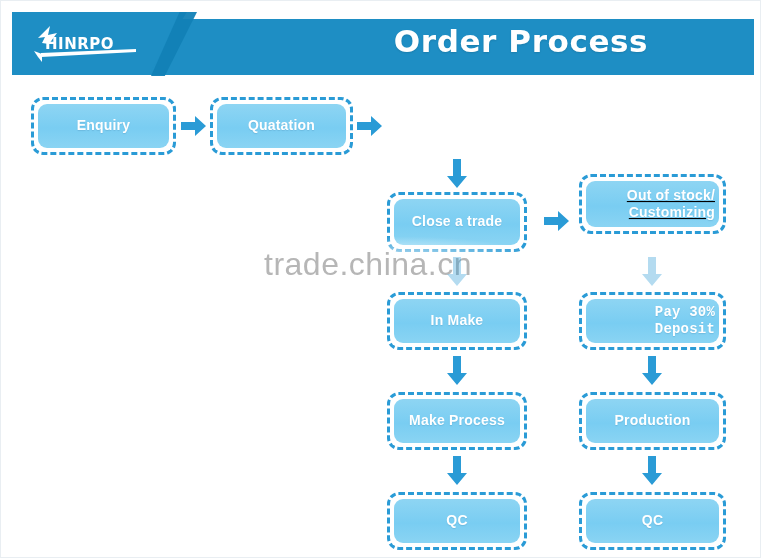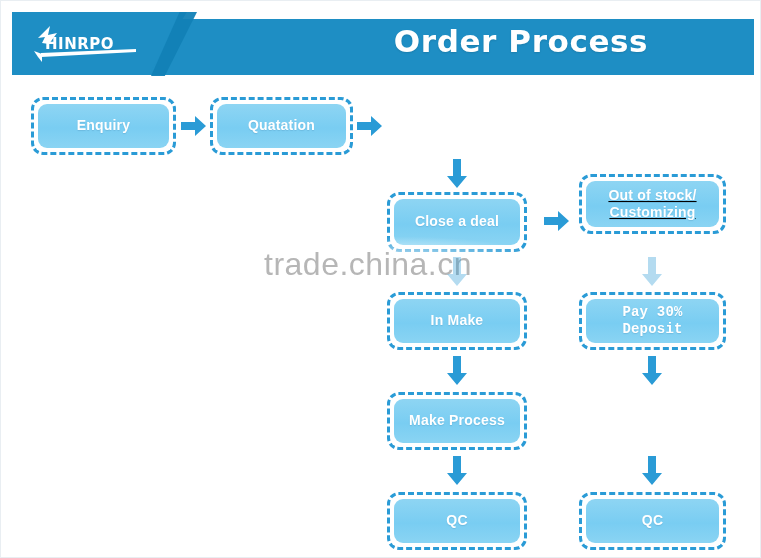--- a/index.html
+++ b/index.html
@@ -78,21 +78,21 @@
     padding: 4px;
   }
   .node-inner {
     width: 100%;
     height: 100%;
     border-radius: 9px;
     background: linear-gradient(to bottom, #8ed5f3 0%, #79cdf2 55%, #8ad4f3 100%);
     display: flex;
     align-items: center;
     justify-content: center;
-    text-align: center;
+    text-align: right;
     color: #ffffff;
     font-size: 14px;
     font-weight: bold;
     line-height: 1.25;
     letter-spacing: 0.2px;
     text-shadow: 0 1px 1px rgba(80,150,190,0.35);
     box-sizing: border-box;
     padding: 18px 4px;
   }
 
@@ -168,21 +168,21 @@
   </div>
 
 
   <div class="arrow" style="left:444px; top:158px;">
     <svg width="24" height="30" viewBox="0 0 24 30">
       <path d="M8 0 H16 V17 H22 L12 29 L2 17 H8 Z" fill="#2a9bd6"></path>
     </svg>
   </div>
 
   <div class="node" style="left:386px; top:191px; width:140px; height:60px;">
-    <div class="node-inner">Close a deal</div>
+    <div class="node-inner">Close a trade</div>
   </div>
 
   <div class="arrow" style="left:543px; top:208px;">
     <svg width="26" height="24" viewBox="0 0 26 24">
       <path d="M0 8 H14 V2 L25 12 L14 22 V16 H0 Z" fill="#2a9bd6"></path>
     </svg>
   </div>
 
   <div class="node" style="left:578px; top:173px; width:147px; height:60px;text-decoration:underline;">
     <div class="node-inner">Out of stock/ Customizing</div>
@@ -222,20 +222,23 @@
   <div class="arrow" style="left:639px; top:355px;">
     <svg width="24" height="30" viewBox="0 0 24 30">
       <path d="M8 0 H16 V17 H22 L12 29 L2 17 H8 Z" fill="#2a9bd6"></path>
     </svg>
   </div>
 
   <div class="node" style="left:386px; top:391px; width:140px; height:58px;">
     <div class="node-inner">Make Process</div>
   </div>
 
+  <div class="node" style="left:578px; top:391px; width:147px; height:58px;">
+    <div class="node-inner">Production</div>
+  </div>
 
   <div class="arrow" style="left:444px; top:455px;">
     <svg width="24" height="30" viewBox="0 0 24 30">
       <path d="M8 0 H16 V17 H22 L12 29 L2 17 H8 Z" fill="#2a9bd6"></path>
     </svg>
   </div>
 
   <div class="arrow" style="left:639px; top:455px;">
     <svg width="24" height="30" viewBox="0 0 24 30">
       <path d="M8 0 H16 V17 H22 L12 29 L2 17 H8 Z" fill="#2a9bd6"></path>

